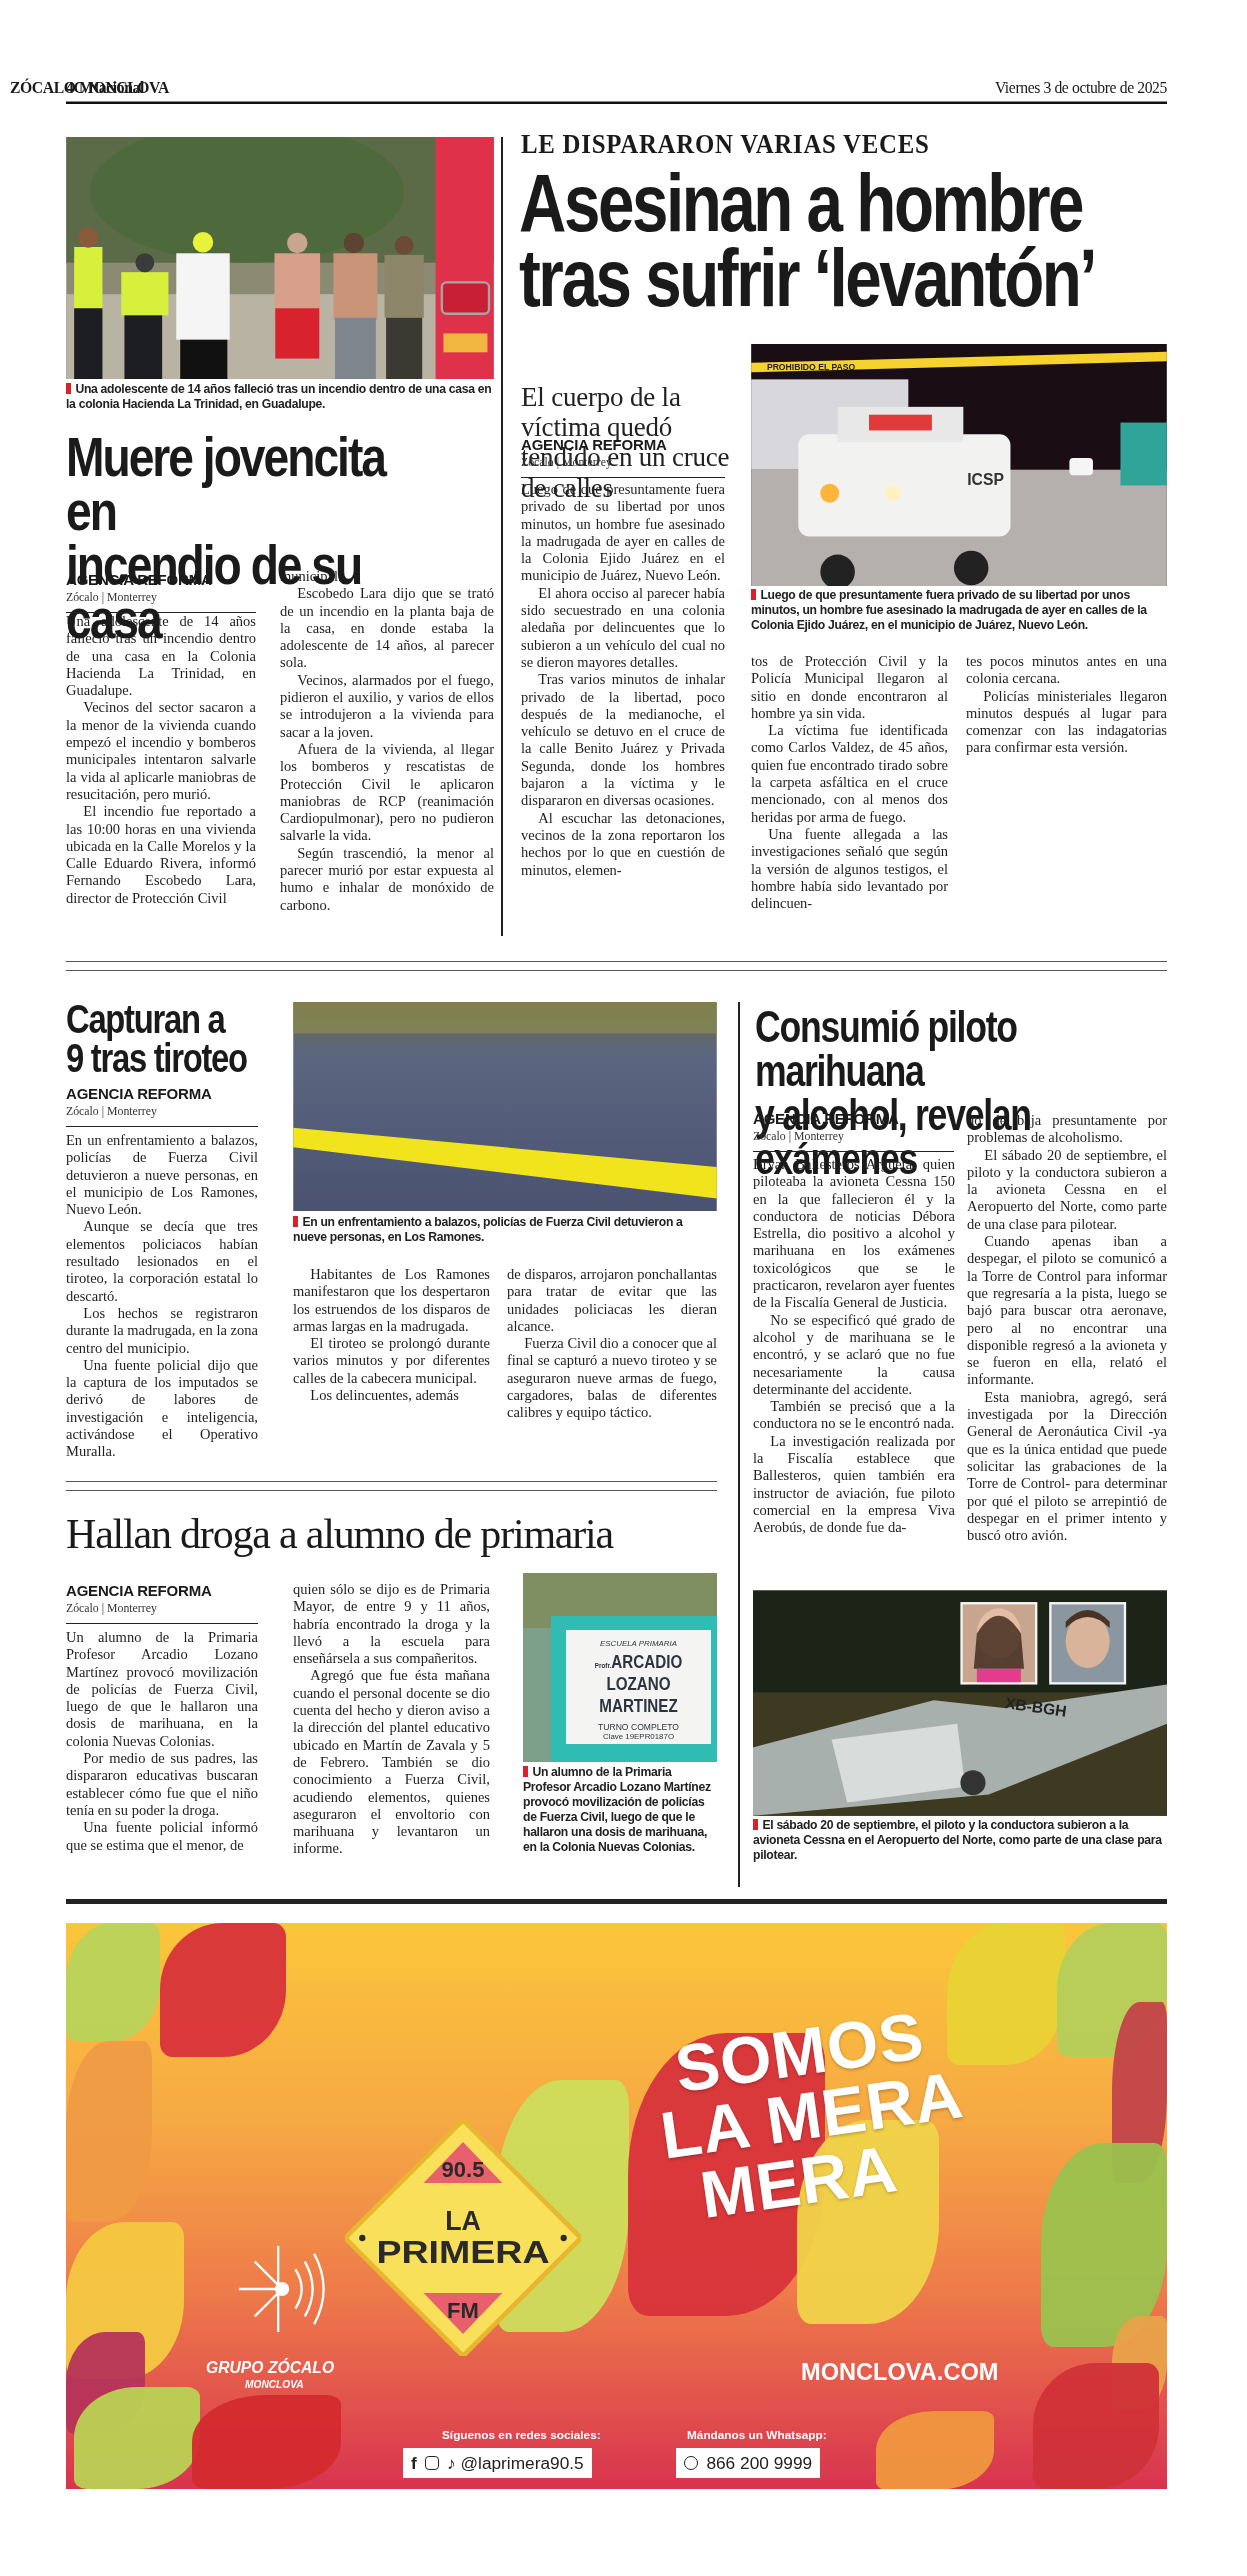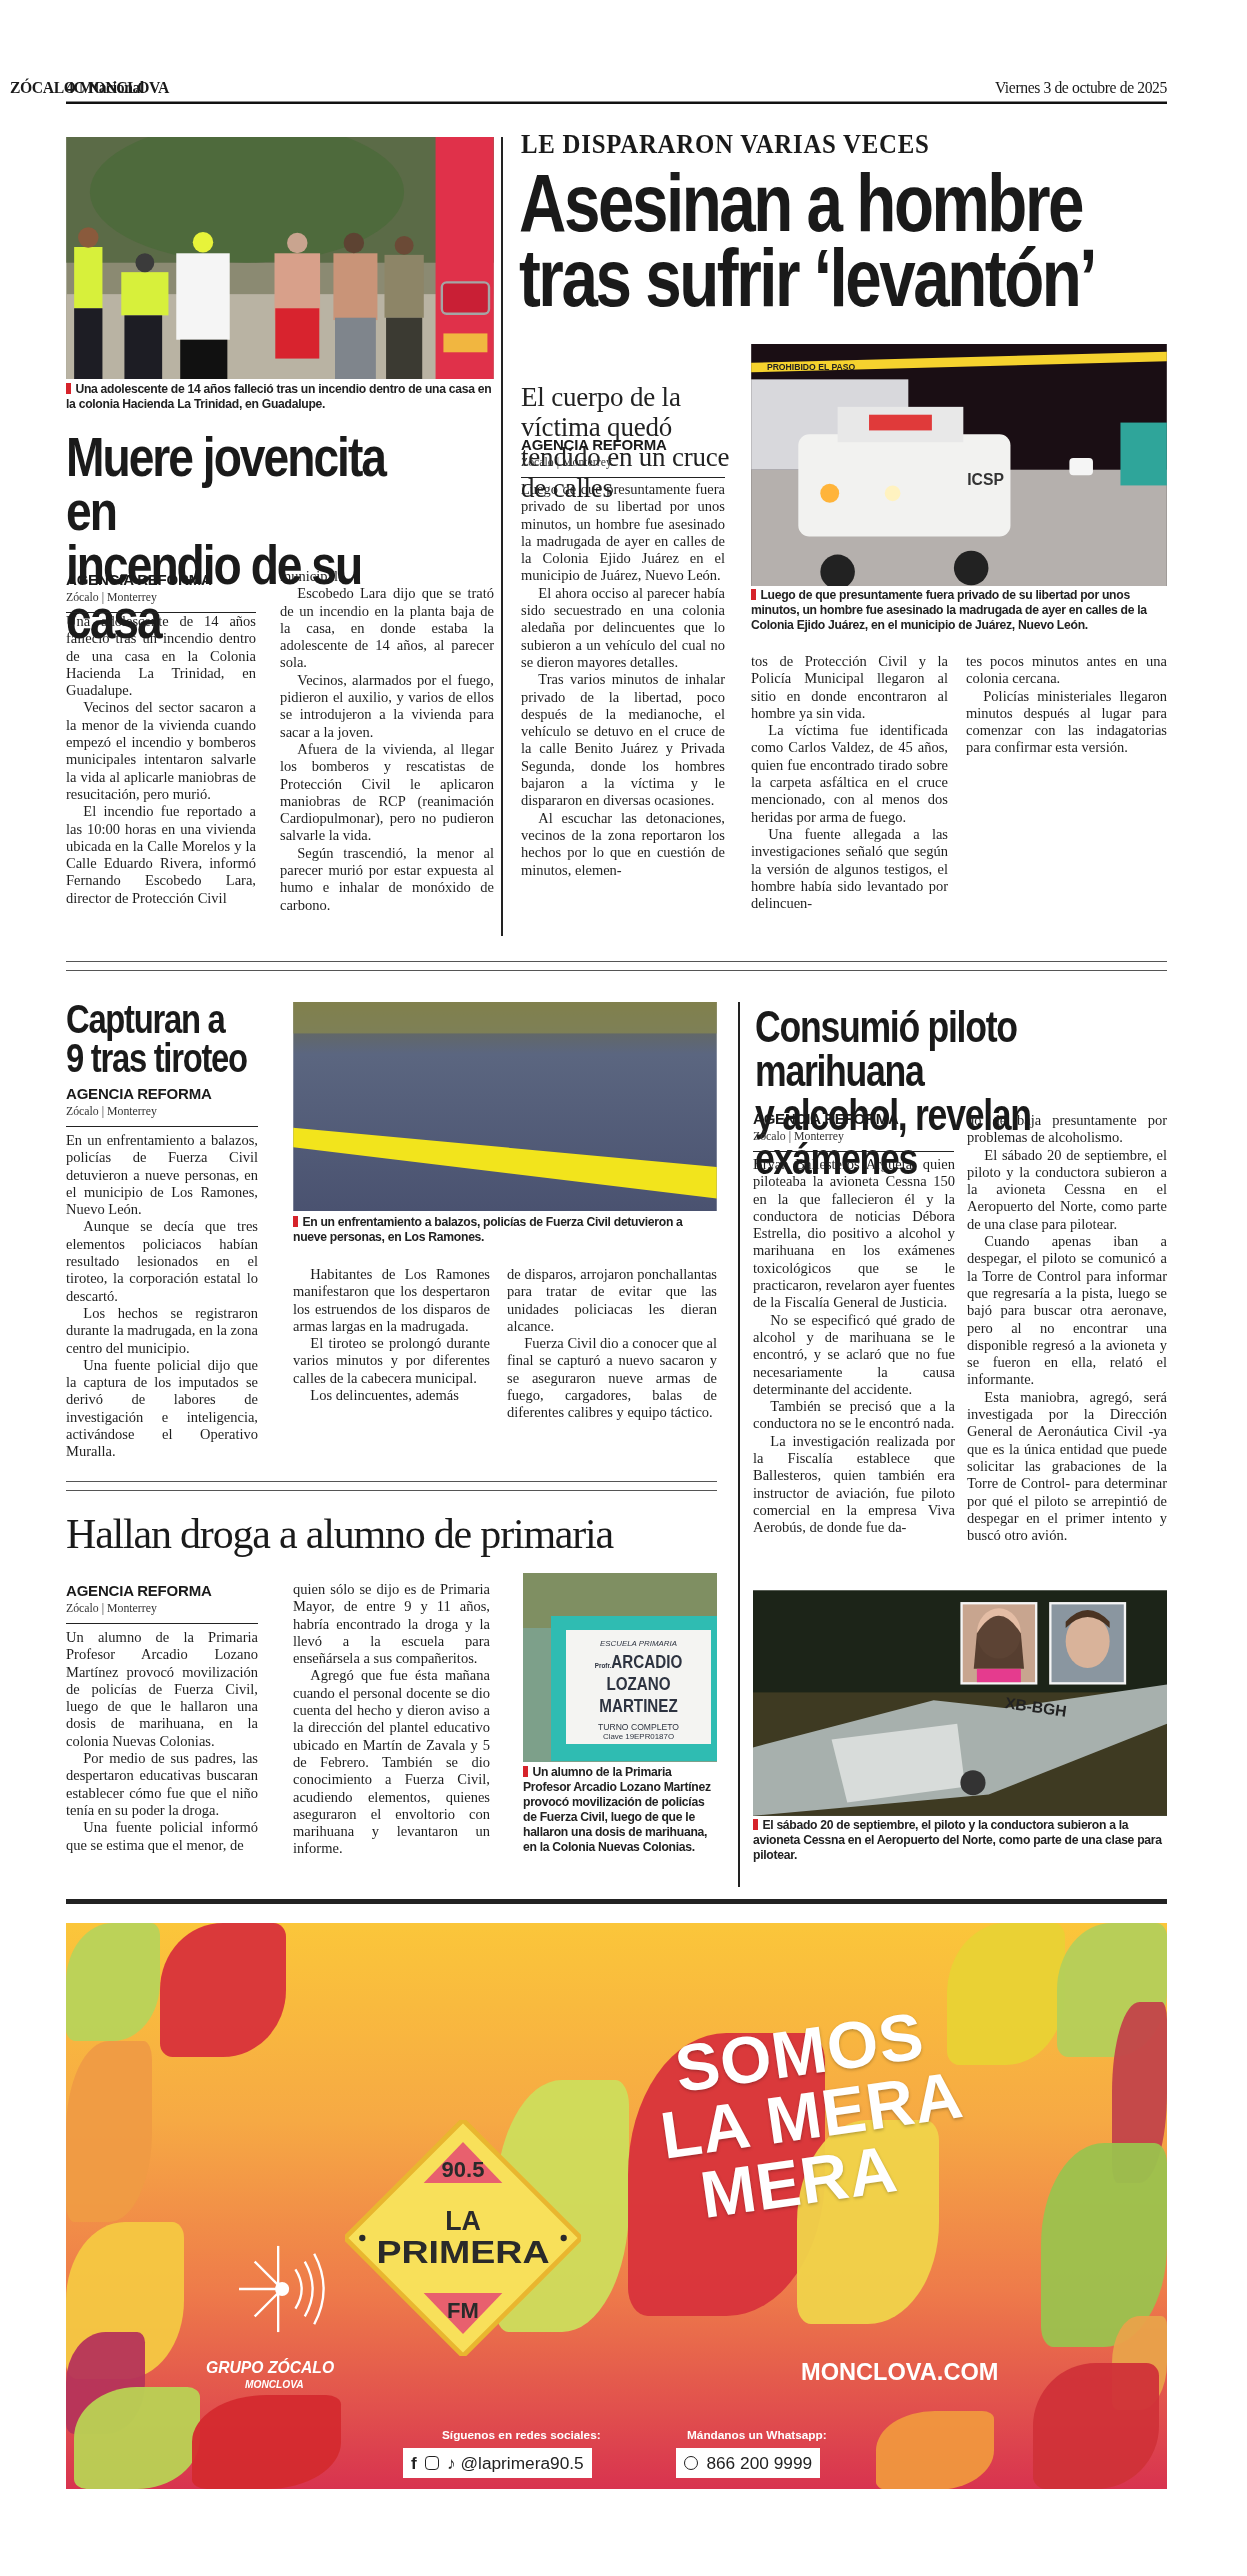--- a/index.html
+++ b/index.html
@@ -190,34 +190,34 @@
 <div class="abs caption" style="left:293px; top:1215px; width:424px;">
   <span class="mark"></span><span>En un enfrentamiento a balazos, policías de Fuerza Civil detuvieron a nueve personas, en Los Ramones.</span>
 </div>
 <div class="abs body" style="left:293px; top:1266px; width:197px;">
   <p>Habitantes de Los Ramones manifestaron que los despertaron los estruendos de los disparos de armas largas en la madrugada.</p>
   <p>El tiroteo se prolongó durante varios minutos y por diferentes calles de la cabecera municipal.</p>
   <p>Los delincuentes, además</p>
 </div>
 <div class="abs body" style="left:507px; top:1266px; width:210px;">
   <p class="first">de disparos, arrojaron ponchallantas para tratar de evitar que las unidades policiacas les dieran alcance.</p>
-  <p>Fuerza Civil dio a conocer que al final se capturó a nuevo sacaron y se aseguraron nueve armas de fuego, cargadores, balas de diferentes calibres y equipo táctico.</p>
+  <p>Fuerza Civil dio a conocer que al final se capturó a nuevo tiroteo y se aseguraron nueve armas de fuego, cargadores, balas de diferentes calibres y equipo táctico.</p>
 </div>
 
 <div class="abs dbl" style="left:66px; top:1481px; width:651px;"></div>
 
 <div class="abs serif" style="left:66px; top:1510px; font-size:42px; letter-spacing:-1.2px; color:#1a1a1a;">Hallan droga a alumno de primaria</div>
 <div class="abs" style="left:66px; top:1582px; width:192px;">
   <div class="byline-agency">AGENCIA REFORMA</div>
   <div class="byline-place">Zócalo | Monterrey</div>
   <div class="byline-rule"></div>
 </div>
 <div class="abs body" style="left:66px; top:1629px; width:192px;">
   <p class="first">Un alumno de la Primaria Profesor Arcadio Lozano Martínez provocó movilización de policías de Fuerza Civil, luego de que le hallaron una dosis de marihuana, en la colonia Nuevas Colonias.</p>
-  <p>Por medio de sus padres, las despertaron educativas buscaran establecer cómo fue que el niño tenía en su poder la droga.</p>
+  <p>Por medio de sus padres, las dispararon educativas buscaran establecer cómo fue que el niño tenía en su poder la droga.</p>
   <p>Una fuente policial informó que se estima que el menor, de</p>
 </div>
 <div class="abs body" style="left:293px; top:1581px; width:197px;">
   <p class="first">quien sólo se dijo es de Primaria Mayor, de entre 9 y 11 años, habría encontrado la droga y la llevó a la escuela para enseñársela a sus compañeritos.</p>
   <p>Agregó que fue ésta mañana cuando el personal docente se dio cuenta del hecho y dieron aviso a la dirección del plantel educativo ubicado en Martín de Zavala y 5 de Febrero. También se dio conocimiento a Fuerza Civil, acudiendo elementos, quienes aseguraron el envoltorio con marihuana y levantaron un informe.</p>
 </div>
 <div class="abs photo" style="left:523px; top:1573px; width:194px; height:189px; background:#7da08a;">
   <div style="position:absolute; left:0; top:0; width:194px; height:55px; background:#7f8f62;"></div>
   <div style="position:absolute; left:27.5px; top:43px; width:167px; height:145px; background:#2fbcb2;"></div>
   <div style="position:absolute; left:43px; top:57px; width:145px; height:114px; background:#f4f4f2; text-align:center; font-family:'Liberation Sans',sans-serif; color:#2d3340;">

